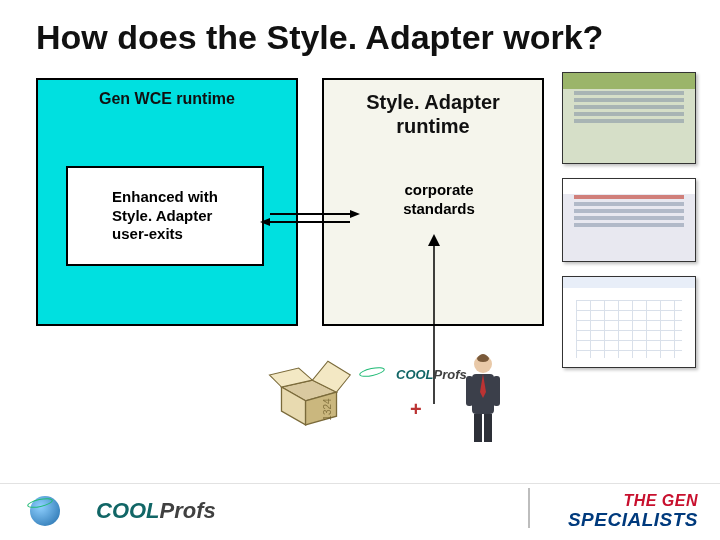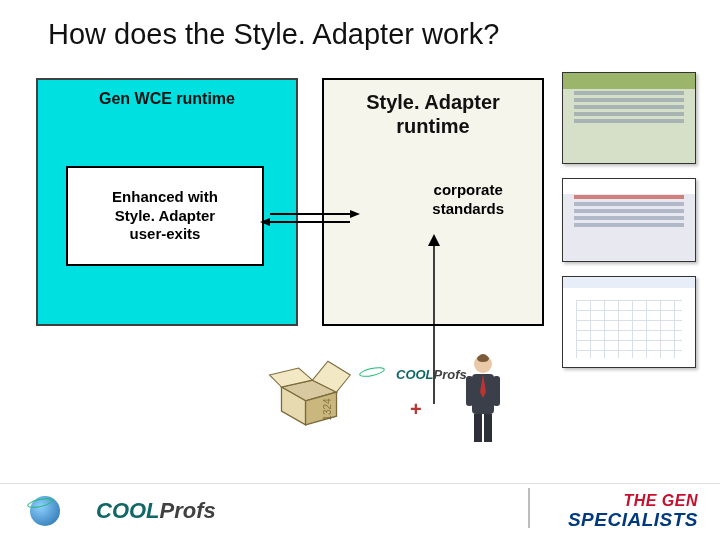--- a/index.html
+++ b/index.html
@@ -9,34 +9,33 @@
     background: #fff;
     font-family: Arial, Helvetica, sans-serif;
     position: relative;
     overflow: hidden;
   }
   .slide { position: relative; width: 100%; height: 100%; }
   .title {
     position: absolute;
     top: 18px;
     left: 36px;
-    font-size: 29px;
-    font-weight: normal;
+    font-size: 34px;
+    font-weight: bold;
     color: #111;
-    margin-left: 12px;
   }
   
   .left-box {
     position: absolute;
     top: 78px;
     left: 36px;
     width: 262px;
     height: 248px;
     background: #00e0e0;
-    border: 2px solid #404040;
+    border: 2px solid #000000;
   }
   .left-label {
     position: absolute;
     top: 10px;
     left: 0; right: 0;
     text-align: center;
     font-size: 16px;
     font-weight: bold;
     color: #111;
   }
@@ -44,21 +43,21 @@
     position: absolute;
     top: 86px;
     left: 28px;
     width: 198px;
     height: 100px;
     background: #fff;
     border: 2px solid #000;
     display: flex;
     align-items: center;
     justify-content: center;
-    text-align: center;
+    text-align: left;
     font-size: 15px;
     font-weight: bold;
     line-height: 1.25;
     padding: 6px;
   }
   
   .right-box {
     position: absolute;
     top: 78px;
     left: 322px;
@@ -78,21 +77,21 @@
     line-height: 1.2;
   }
   .right-inner {
     position: absolute;
     top: 90px;
     left: 50px;
     width: 130px;
     height: 60px;
     display: flex;
     align-items: center;
-    justify-content: flex-end;
+    justify-content: center;
     text-align: center;
     font-size: 15px;
     font-weight: bold;
     line-height: 1.25;
   }
   
   .double-arrow {
     position: absolute;
     top: 208px;
     left: 258px;

